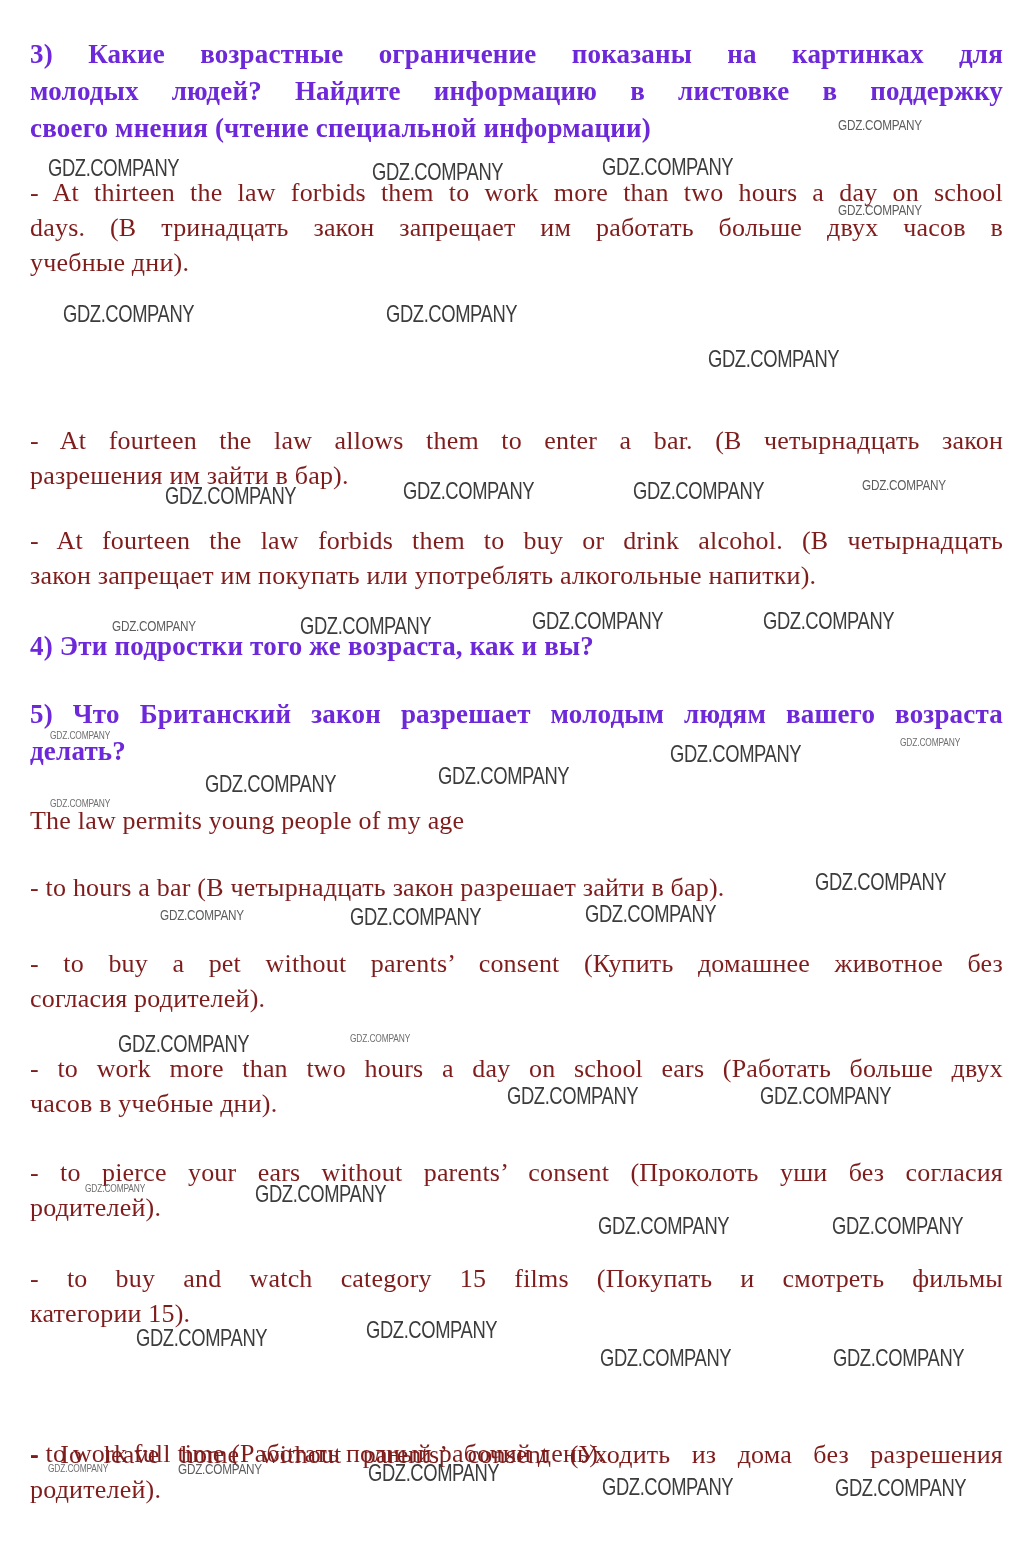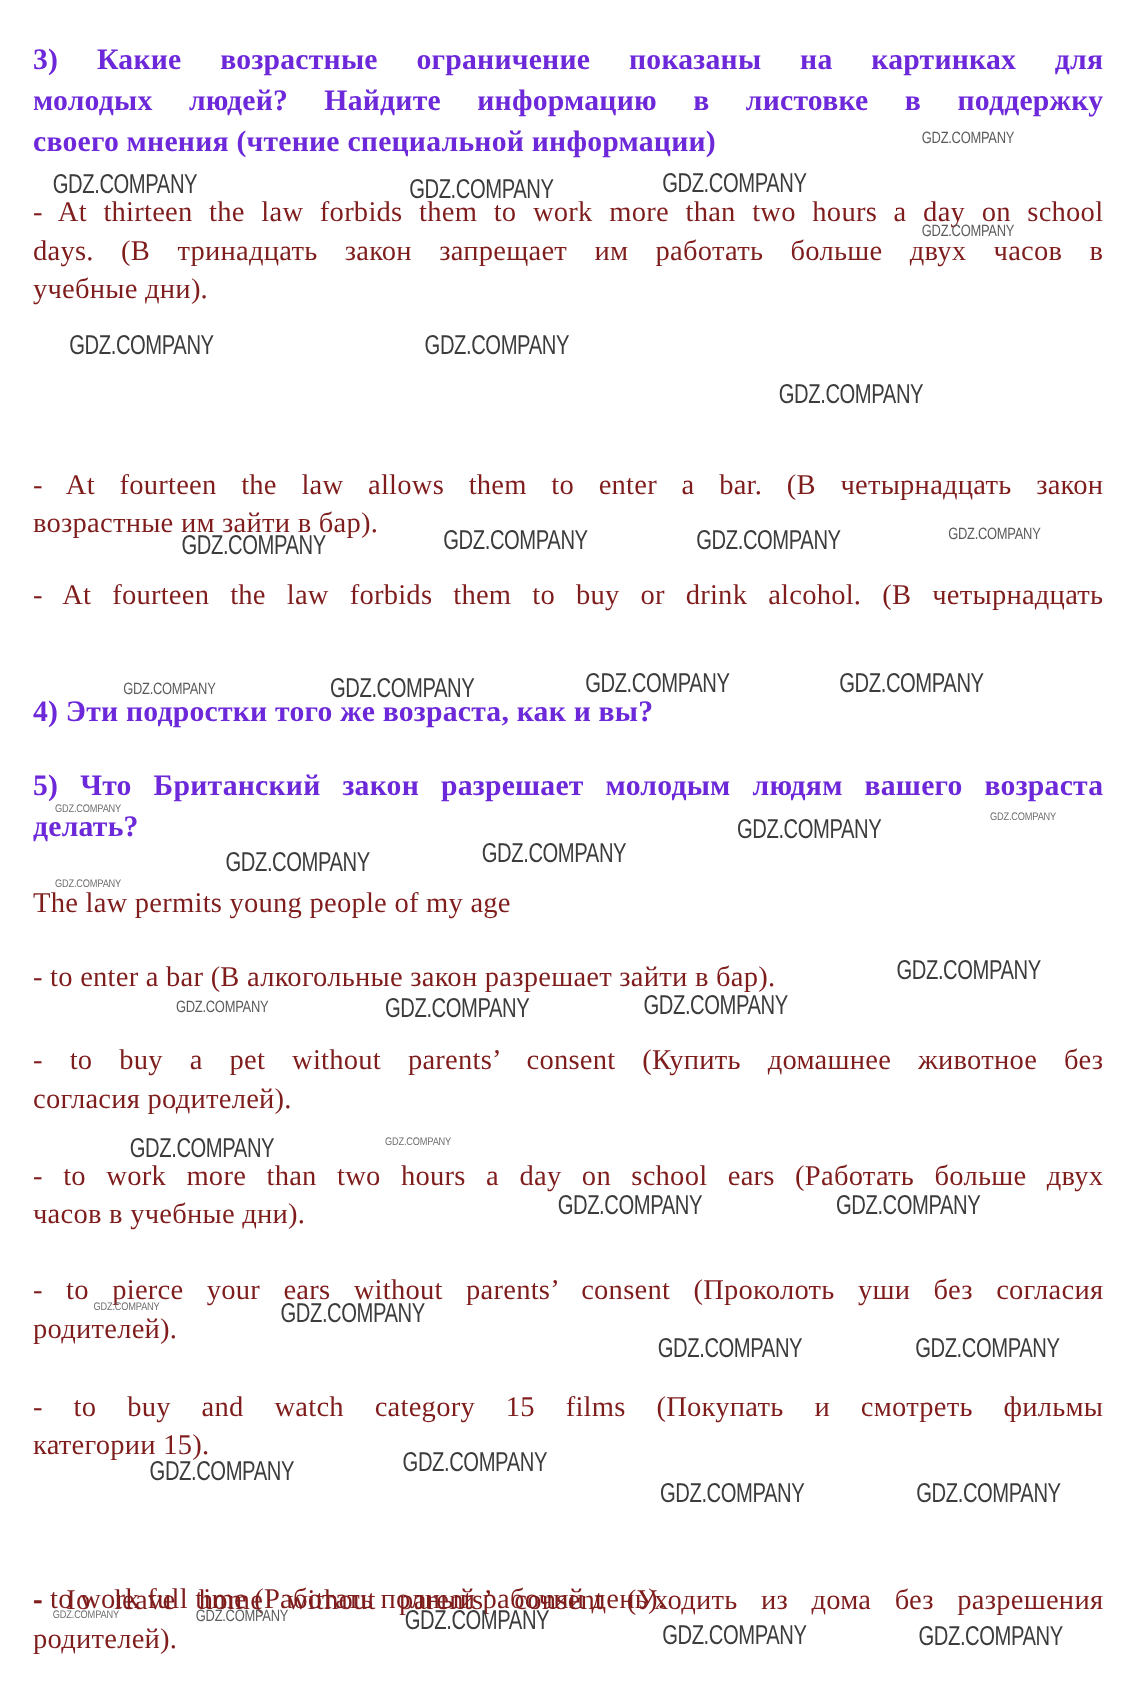--- a/index.html
+++ b/index.html
@@ -48,42 +48,43 @@
 
   <section class="block" style="top:175px">
     <div class="jline">- At thirteen the law forbids them to work more than two hours a day on school</div>
     <div class="jline">days. (В тринадцать закон запрещает им работать больше двух часов в</div>
     <div class="lline">учебные дни).</div>
   </section>
 
 
   <section class="block" style="top:423px">
     <div class="jline">- At fourteen the law allows them to enter a bar. (В четырнадцать закон</div>
-    <div class="lline">возрастные им зайти в бар).</div>
+    <div class="lline">разрешения им зайти в бар).</div>
   </section>
 
   <section class="block" style="top:523px">
     <div class="jline">- At fourteen the law forbids them to buy or drink alcohol. (В четырнадцать</div>
+    <div class="lline">закон запрещает им покупать или употреблять алкогольные напитки).</div>
   </section>
 
   <section class="block bold" style="top:628px">
     <div class="lline">4) Эти подростки того же возраста, как и вы?</div>
   </section>
 
   <section class="block bold" style="top:696px">
     <div class="jline">5) Что Британский закон разрешает молодым людям вашего возраста</div>
     <div class="lline">делать?</div>
   </section>
 
   <section class="block" style="top:803px">
     <div class="lline">The law permits young people of my age</div>
   </section>
 
   <section class="block" style="top:870px">
-    <div class="lline">- to enter a bar (В алкогольные закон разрешает зайти в бар).</div>
+    <div class="lline">- to hours a bar (В четырнадцать закон разрешает зайти в бар).</div>
   </section>
 
   <section class="block" style="top:946px">
     <div class="jline">- to buy a pet without parents’ consent (Купить домашнее животное без</div>
     <div class="lline">согласия родителей).</div>
   </section>
 
   <section class="block" style="top:1051px">
     <div class="jline">- to work more than two hours a day on school ears (Работать больше двух</div>
     <div class="lline">часов в учебные дни).</div>

